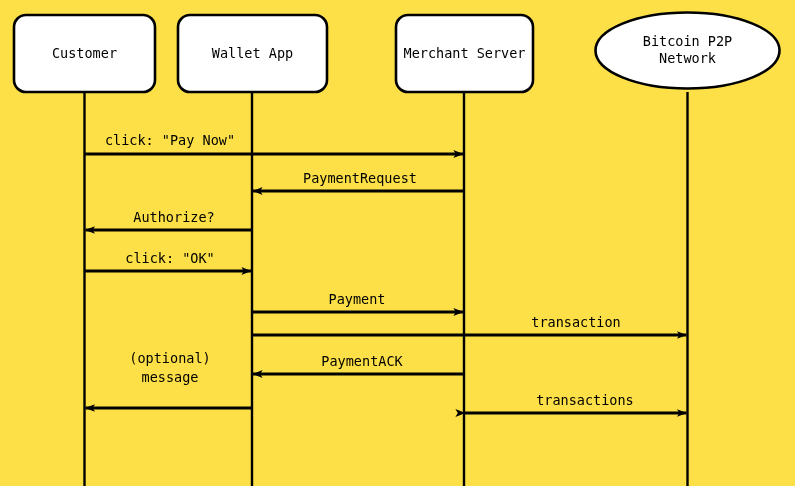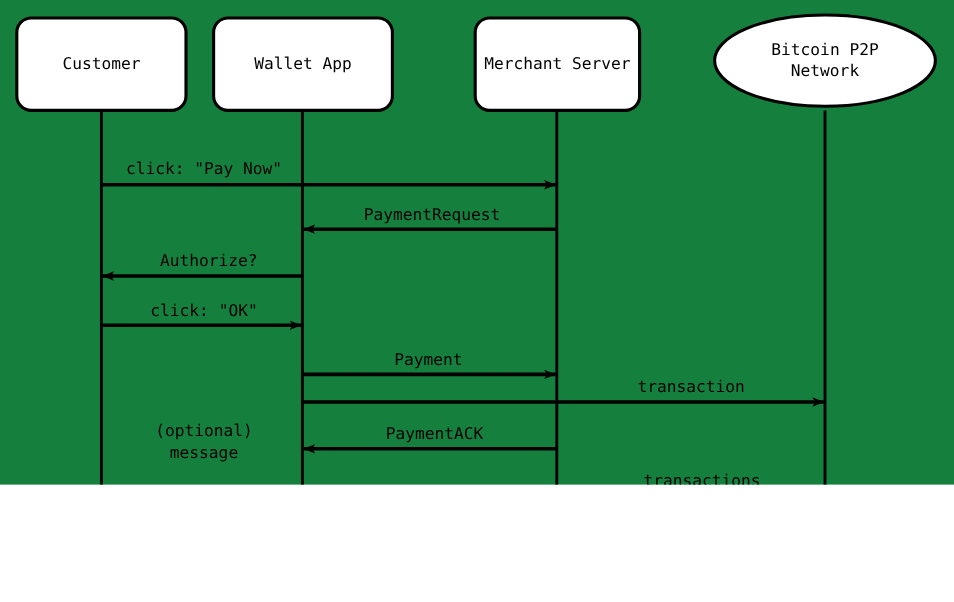--- a/index.html
+++ b/index.html
@@ -6,22 +6,22 @@
     margin: 0;
     padding: 0;
     background: #ffffff;
   }
   body {
     font-family: "DejaVu Sans Mono", monospace;
   }
   #diagram-root {
     position: relative;
     width: 795px;
-    height: 404px;
-    background: #15803d;
+    height: 486px;
+    background: #fde047;
     overflow: hidden;
   }
   #seq-svg {
     display: block;
     width: 795px;
     height: 502px;
   }
   .participant-shape {
     fill: #ffffff;
     stroke: #000000;

